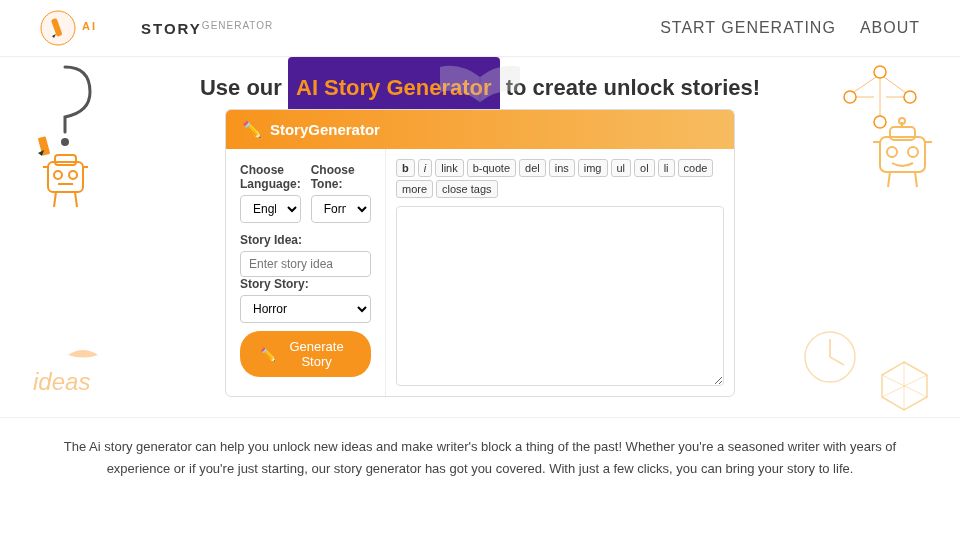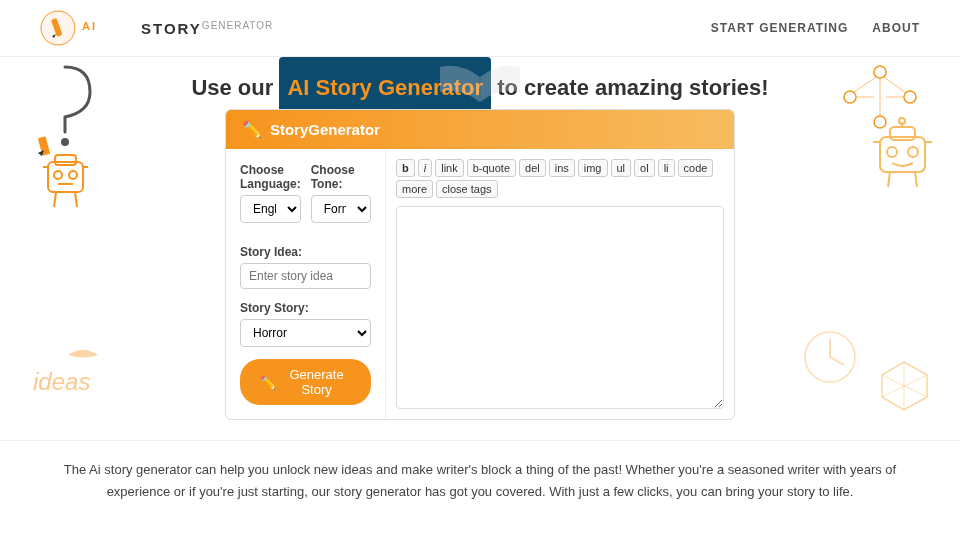--- a/index.html
+++ b/index.html
@@ -48,22 +48,22 @@
       margin-left: 44px;
     }
     .logo-gen {
       font-size: 10px;
       color: #999;
       letter-spacing: 1px;
     }
     .nav-links {
       display: flex;
       gap: 24px;
-      font-size: 12px;
-      font-weight: bold;
+      font-size: 16px;
+      font-weight: normal;
       letter-spacing: 1px;
     }
     .nav-links a {
       text-decoration: none;
       color: #555;
     }
 
     
     .hero {
       text-align: center;
@@ -160,21 +160,20 @@
 
     
     .field-label {
       font-size: 12px;
       font-weight: bold;
       color: #444;
       margin-bottom: 4px;
       display: block;
     }
     .field-group {
-      margin-bottom: 12px;
     }
     select, input[type="text"] {
       width: 100%;
       border: 1px solid #ccc;
       border-radius: 4px;
       padding: 5px 8px;
       font-size: 12px;
       background: #fff;
       outline: none;
     }
@@ -321,22 +320,22 @@
     <svg width="60" height="60" viewBox="0 0 60 60" fill="none">
       <circle cx="30" cy="30" r="25" stroke="#f7bc60" stroke-width="1.5" fill="none" opacity="0.5"></circle>
       <line x1="30" y1="30" x2="30" y2="12" stroke="#f7bc60" stroke-width="2" opacity="0.5"></line>
       <line x1="30" y1="30" x2="44" y2="38" stroke="#f7bc60" stroke-width="2" opacity="0.5"></line>
     </svg>
   </div>
 
   <div class="hero" style="padding-top: 18px; padding-bottom: 8px;">
     <h1>
       <span>Use our</span>
-      <span class="highlight" style="color:#f7941d; background:#0c4a6e; padding:18px 8px; border-radius:4px;">AI Story Generator</span>
-      <span>to create amazing stories!</span>
+      <span class="highlight" style="color:#f7941d; background:#4c1d95; padding:18px 8px; border-radius:4px;">AI Story Generator</span>
+      <span>to create unlock stories!</span>
     </h1>
 
     <div style="position:absolute; top:5px; left:50%; transform:translateX(-50%);">
       <svg width="100" height="50" viewBox="0 0 100 50" fill="none" opacity="0.3">
         <path d="M50 40 Q30 25 10 30 L10 5 Q30 0 50 15" fill="#ddd"></path>
         <path d="M50 40 Q70 25 90 30 L90 5 Q70 0 50 15" fill="#ddd"></path>
         <line x1="50" y1="15" x2="50" y2="40" stroke="#aaa" stroke-width="1"></line>
       </svg>
     </div>
   </div>

